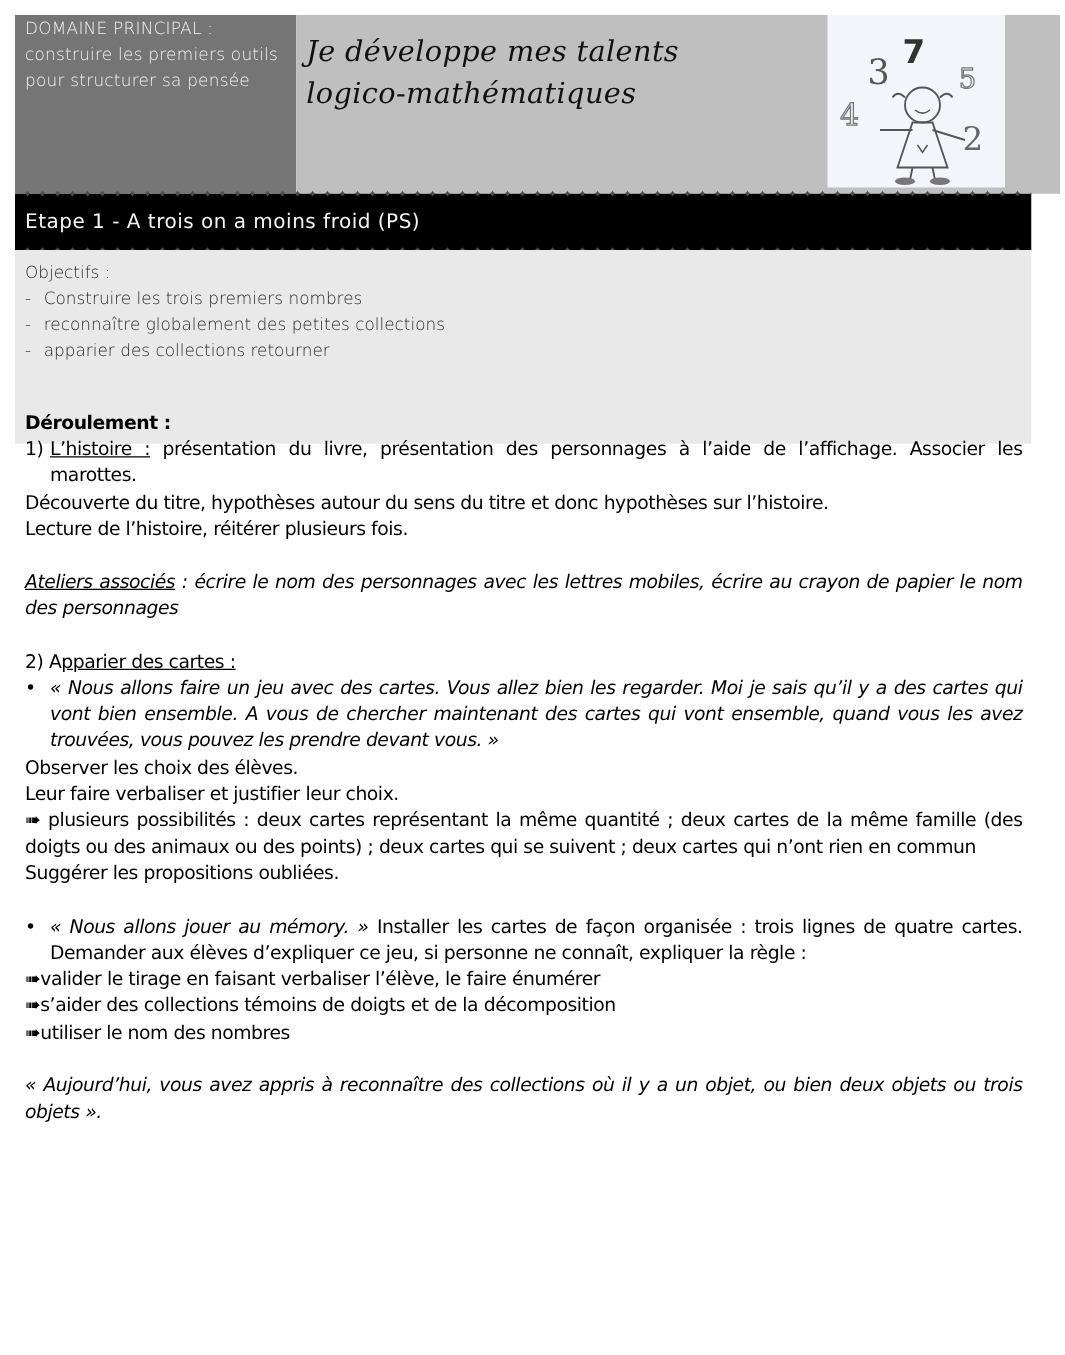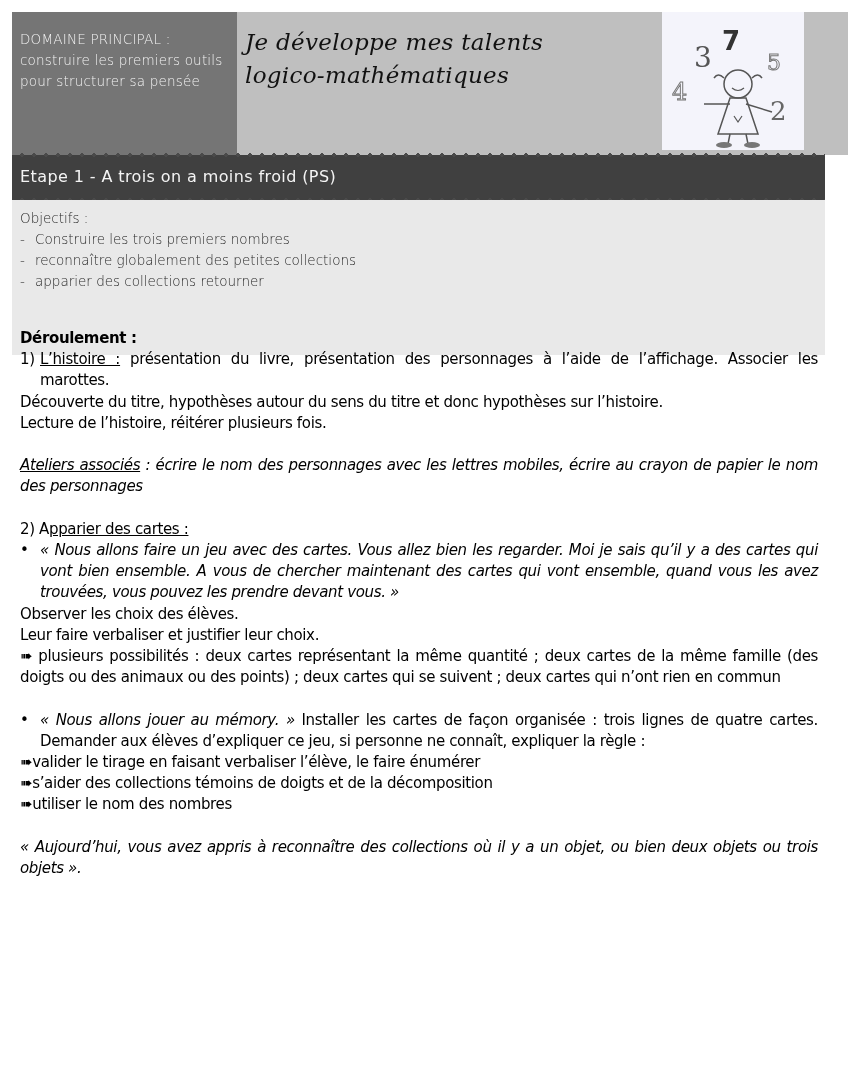--- a/index.html
+++ b/index.html
@@ -1,26 +1,26 @@
 <!DOCTYPE html>
 <html><head>
 <meta charset="utf-8">
 <style>
   html, body { margin: 0; padding: 0; background: #ffffff; }
   body { width: 852px; height: 1084px; position: relative; overflow: hidden; font-family: "DejaVu Sans", sans-serif; color: #000; }
 
   .header { position: absolute; left: 12px; top: 12px; width: 813px; height: 143px; }
-  .domain-box { position: absolute; left: 0; top: 0; width: 225px; height: 143px; background: #757575; color: #f2f2f2; font-family: "DejaVu Sans", sans-serif; font-size: 13.5px; line-height: 21px; padding: 17px 8px; box-sizing: border-box; font-weight: 300; }
+  .domain-box { position: absolute; left: 0; top: 0; width: 225px; height: 143px; background: #757575; color: #f2f2f2; font-family: "DejaVu Sans", sans-serif; font-size: 13.5px; line-height: 21px; padding: 1px 8px; box-sizing: border-box; font-weight: 300; }
   .domain-box .dt { display: block; letter-spacing: 0.2px; }
   .title-box { position: absolute; left: 225px; top: 0; width: 588px; height: 143px; background: #bfbfbf; padding-left: 23px; }
   .title-text { position: absolute; left: 8px; top: 14px; font-family: "DejaVu Serif", serif; font-style: italic; font-size: 23px; line-height: 33px; color: #111; letter-spacing: 0.3px; }
   .title-text span { display: block; }
   .illustration { position: absolute; left: 425px; top: 0; width: 142px; height: 138px; background: #f4f4fb; }
 
-  .step-bar { position: absolute; left: 12px; top: 155px; width: 813px; height: 45px; background: #404040; }
+  .step-bar { position: absolute; left: 12px; top: 155px; width: 813px; height: 45px; background: #000000; }
   .dots { position: absolute; left: 0; width: 813px; height: 4px; background-image: radial-gradient(circle, #4a4a4a 1.6px, transparent 1.8px); background-size: 12px 4px; background-repeat: repeat-x; background-position: 4px 0; }
   .dots.top { top: -2px; }
   .dots.bottom { bottom: -2px; }
   .step-title { position: absolute; left: 8px; top: 12px; color: #f4f4f4; font-family: "DejaVu Sans", sans-serif; font-size: 16px; letter-spacing: 0.4px; }
 
   .objectives { position: absolute; left: 12px; top: 200px; width: 813px; height: 155px; background: #e9e9e9; padding: 8px 8px 0 8px; box-sizing: border-box; font-family: "DejaVu Sans", sans-serif; font-size: 13.5px; line-height: 21px; color: #2a2a2a; font-weight: 300; }
   .objectives .obj-item { display: block; }
   .objectives .dash { display: inline-block; width: 15px; }
 
   .content { position: absolute; left: 20px; top: 328px; width: 798px; font-family: "DejaVu Sans", sans-serif; font-size: 15px; line-height: 21.2px; color: #000; }
@@ -102,20 +102,21 @@
 
   <p><span>2) A</span><span class="u">pparier des cartes : </span></p>
 
   <div class="hang">
     <span class="lead">•</span>
     <span class="rest i">« Nous allons faire un jeu avec des cartes. Vous allez bien les regarder. Moi je sais qu’il y a des cartes qui vont bien ensemble. A vous de chercher maintenant des cartes qui vont ensemble, quand vous les avez trouvées, vous pouvez les prendre devant vous. »</span>
   </div>
   <p>Observer les choix des élèves.</p>
   <p>Leur faire verbaliser et justifier leur choix.</p>
   <p class="justify">➠ plusieurs possibilités : deux cartes représentant la même quantité ; deux cartes de la même famille (des doigts ou des animaux ou des points) ; deux cartes qui se suivent ; deux cartes qui n’ont rien en commun</p>
+  <p>Suggérer les propositions oubliées.</p>
   <div class="blank"></div>
 
   <div class="hang">
     <span class="lead">•</span>
     <span class="rest"><span class="i">« Nous allons jouer au mémory. »</span><span> Installer les cartes de façon organisée : trois lignes de quatre cartes. Demander aux élèves d’expliquer ce jeu, si personne ne connaît, expliquer la règle :</span></span>
   </div>
   <p>➠valider le tirage en faisant verbaliser l’élève, le faire énumérer</p>
   <p>➠s’aider des collections témoins de doigts et de la décomposition</p>
   <p>➠utiliser le nom des nombres</p>
   <div class="blank"></div>

